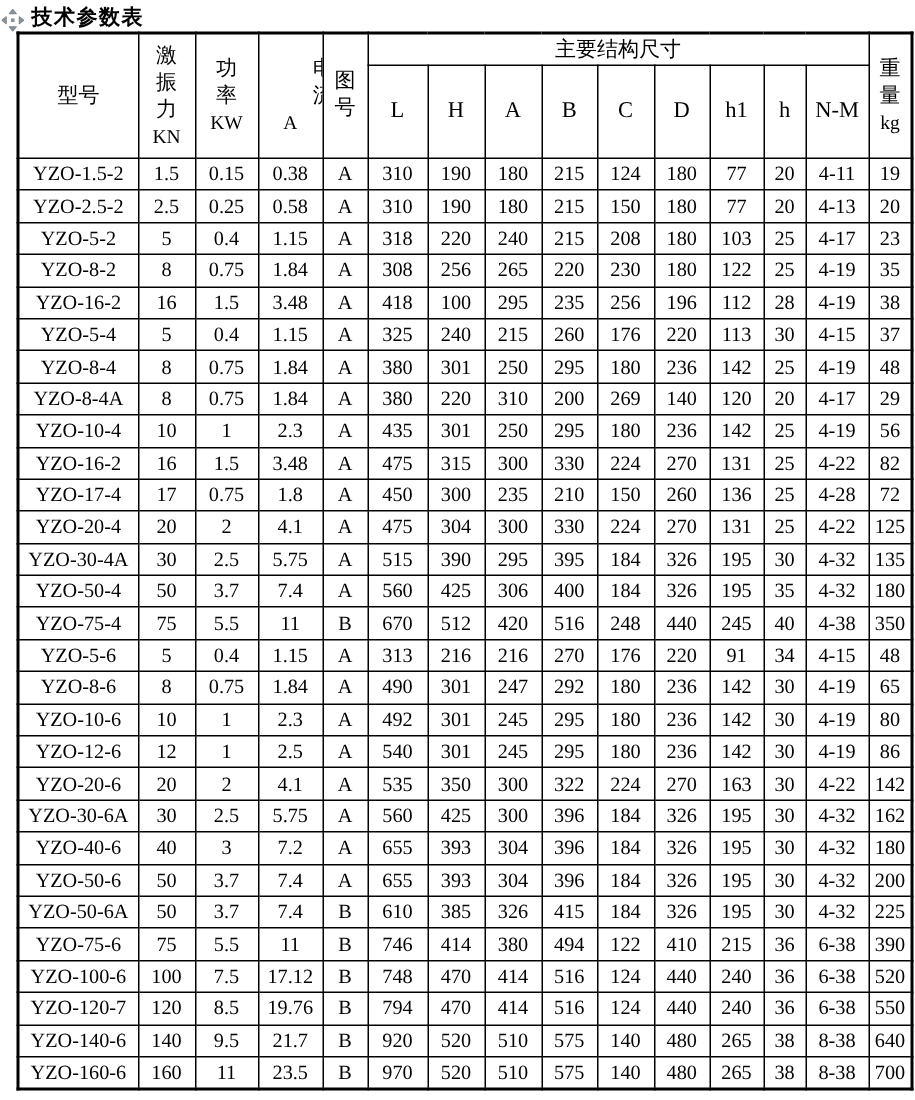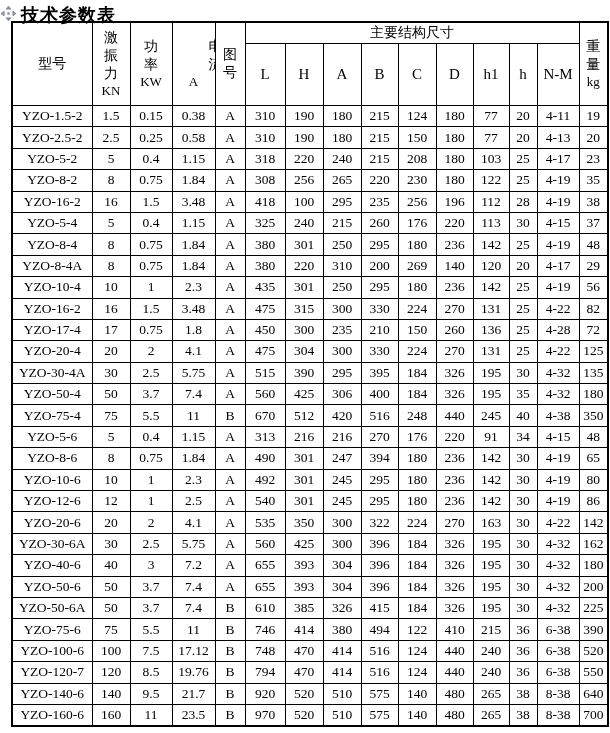--- a/index.html
+++ b/index.html
@@ -5,21 +5,21 @@
   html,body { margin:0; padding:0; }
   body {
     width:610px; height:733px; background:#ffffff; color:#000000;
     font-family:"Liberation Serif","DejaVu Serif",serif;
     overflow:hidden; position:relative;
   }
   .title-row { position:relative; height:19px; padding-top:2px; }
   .move-icon { position:absolute; left:1px; top:6px; width:15px; height:15px; }
   .page-title {
     position:absolute; left:21px; top:3px;
-    font-weight:bold; font-size:18px; letter-spacing:1px;
+    font-weight:bold; font-size:14px; letter-spacing:1px;
     font-family:Liberation Mono, monospace;
   }
   table.spec {
     border-collapse:collapse; table-layout:fixed;
     width:596px; margin-left:11px;
     border:2px solid #000;
   }
   .spec th, .spec td {
     border:1px solid #000; text-align:center; vertical-align:middle;
     padding:0; overflow:hidden; font-weight:normal;
@@ -384,21 +384,21 @@
       </tr>
       <tr>
         <td>YZO-8-6</td>
         <td>8</td>
         <td>0.75</td>
         <td>1.84</td>
         <td>A</td>
         <td>490</td>
         <td>301</td>
         <td>247</td>
-        <td>394</td>
+        <td>292</td>
         <td>180</td>
         <td>236</td>
         <td>142</td>
         <td>30</td>
         <td>4-19</td>
         <td>65</td>
       </tr>
       <tr>
         <td>YZO-10-6</td>
         <td>10</td>

